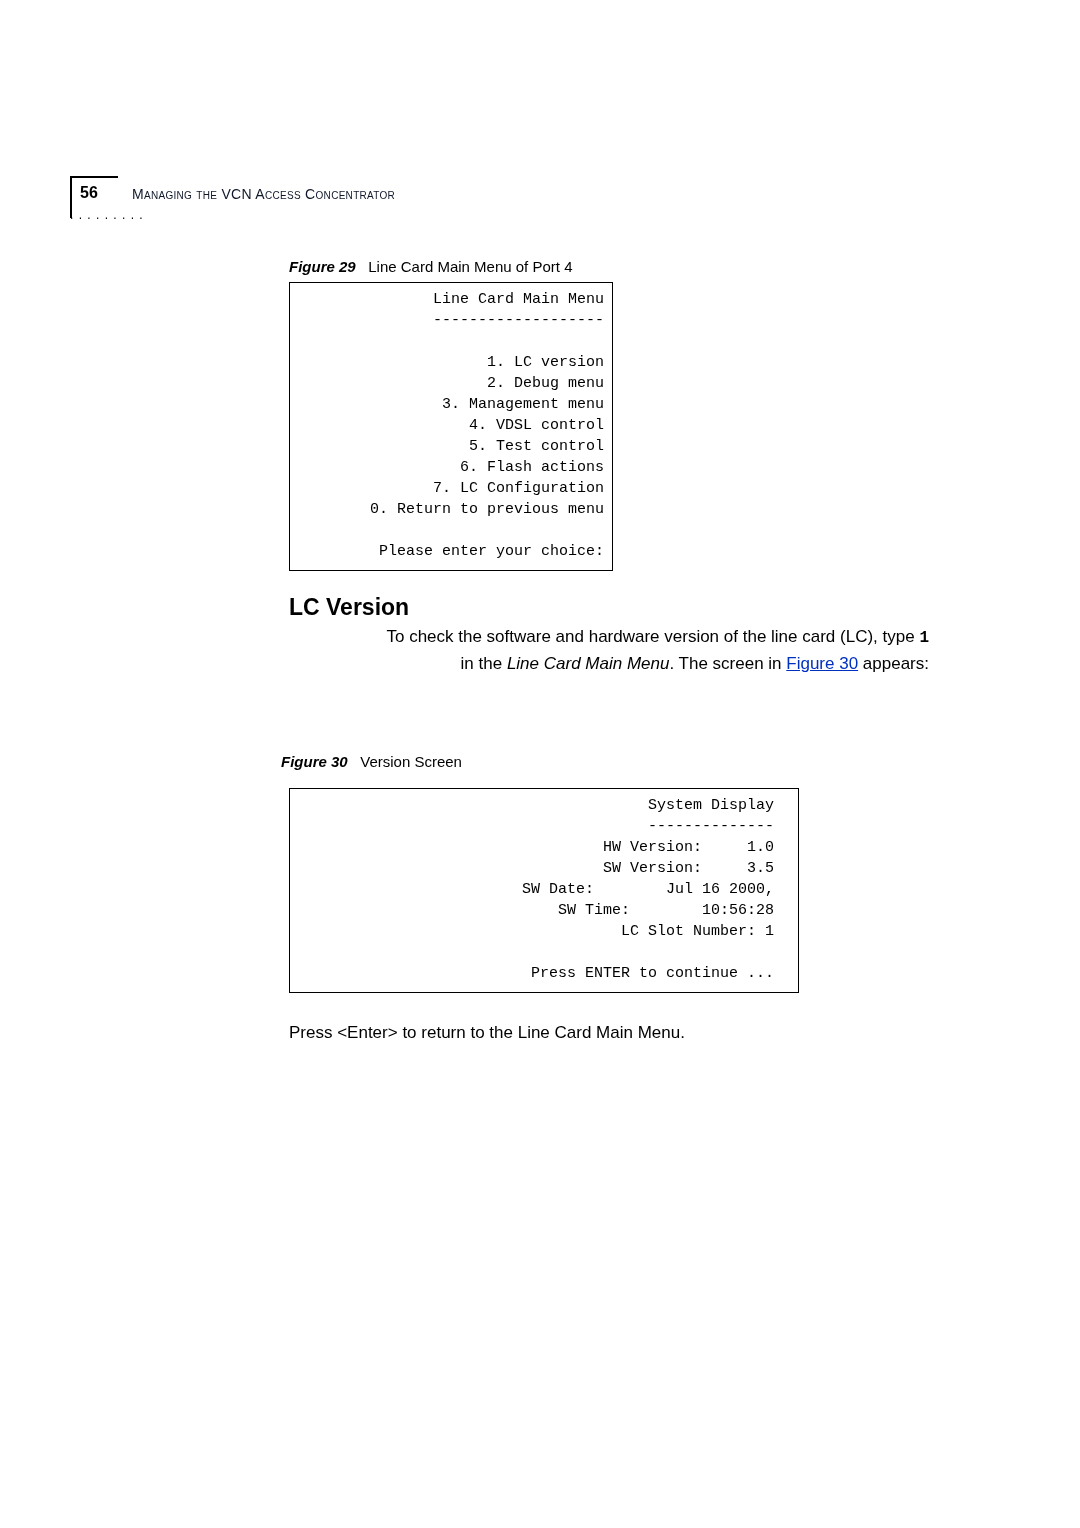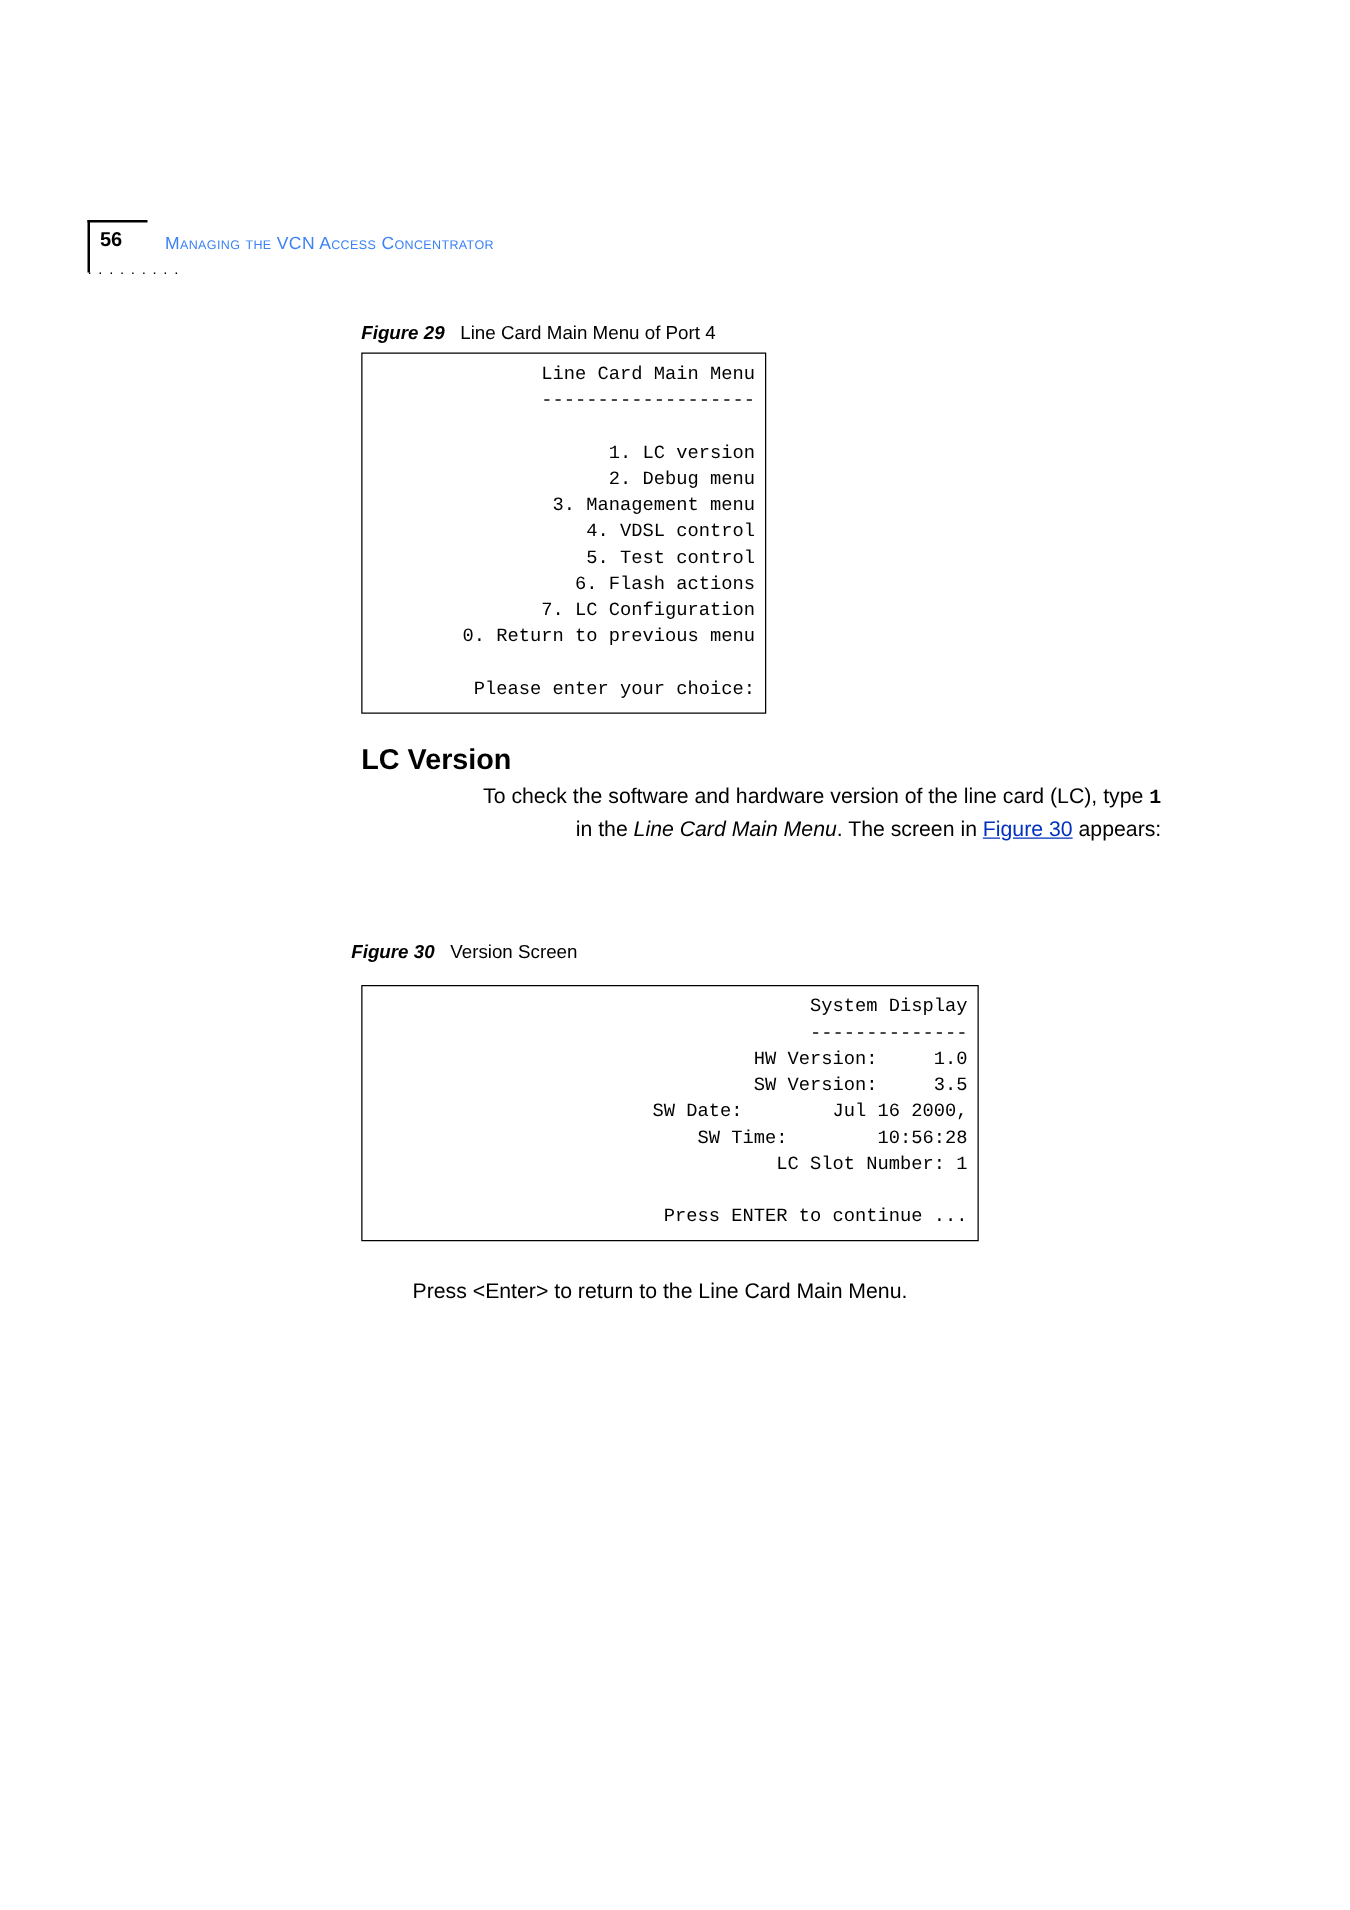--- a/index.html
+++ b/index.html
@@ -39,21 +39,21 @@
     font-weight: 700;
     font-size: 16px;
   }
   .hdr-title {
     position: absolute;
     left: 132px;
     top: 186px;
     font-size: 14px;
     font-variant: small-caps;
     letter-spacing: 0.3px;
-    color: #3b82f6;
+    color: #0f172a;
   }
   .hdr-dots {
     position: absolute;
     left: 70px;
     top: 208px;
     font-size: 12px;
     letter-spacing: 1px;
   }
   
   .fig-cap {
@@ -101,30 +101,29 @@
   
   .ver-box {
     position: absolute;
     left: 289px;
     top: 788px;
     width: 476px;
     border: 1px solid #000;
     font-family: "Courier New", monospace;
     font-size: 15px;
     line-height: 21px;
-    padding: 6px 8px 8px 8px;
+    padding: 6px 24px 8px 8px;
     white-space: pre;
   }
 
   .closing-para {
     position: absolute;
     left: 289px;
     top: 1023px;
     font-size: 17px;
-    margin-left: 41px;
   }
 </style>
 </head>
 <body>
 
 <div class="page">
 
   <div class="hdr-line-top"></div>
   <div class="hdr-line-side"></div>
   <div class="hdr-num">56</div>

